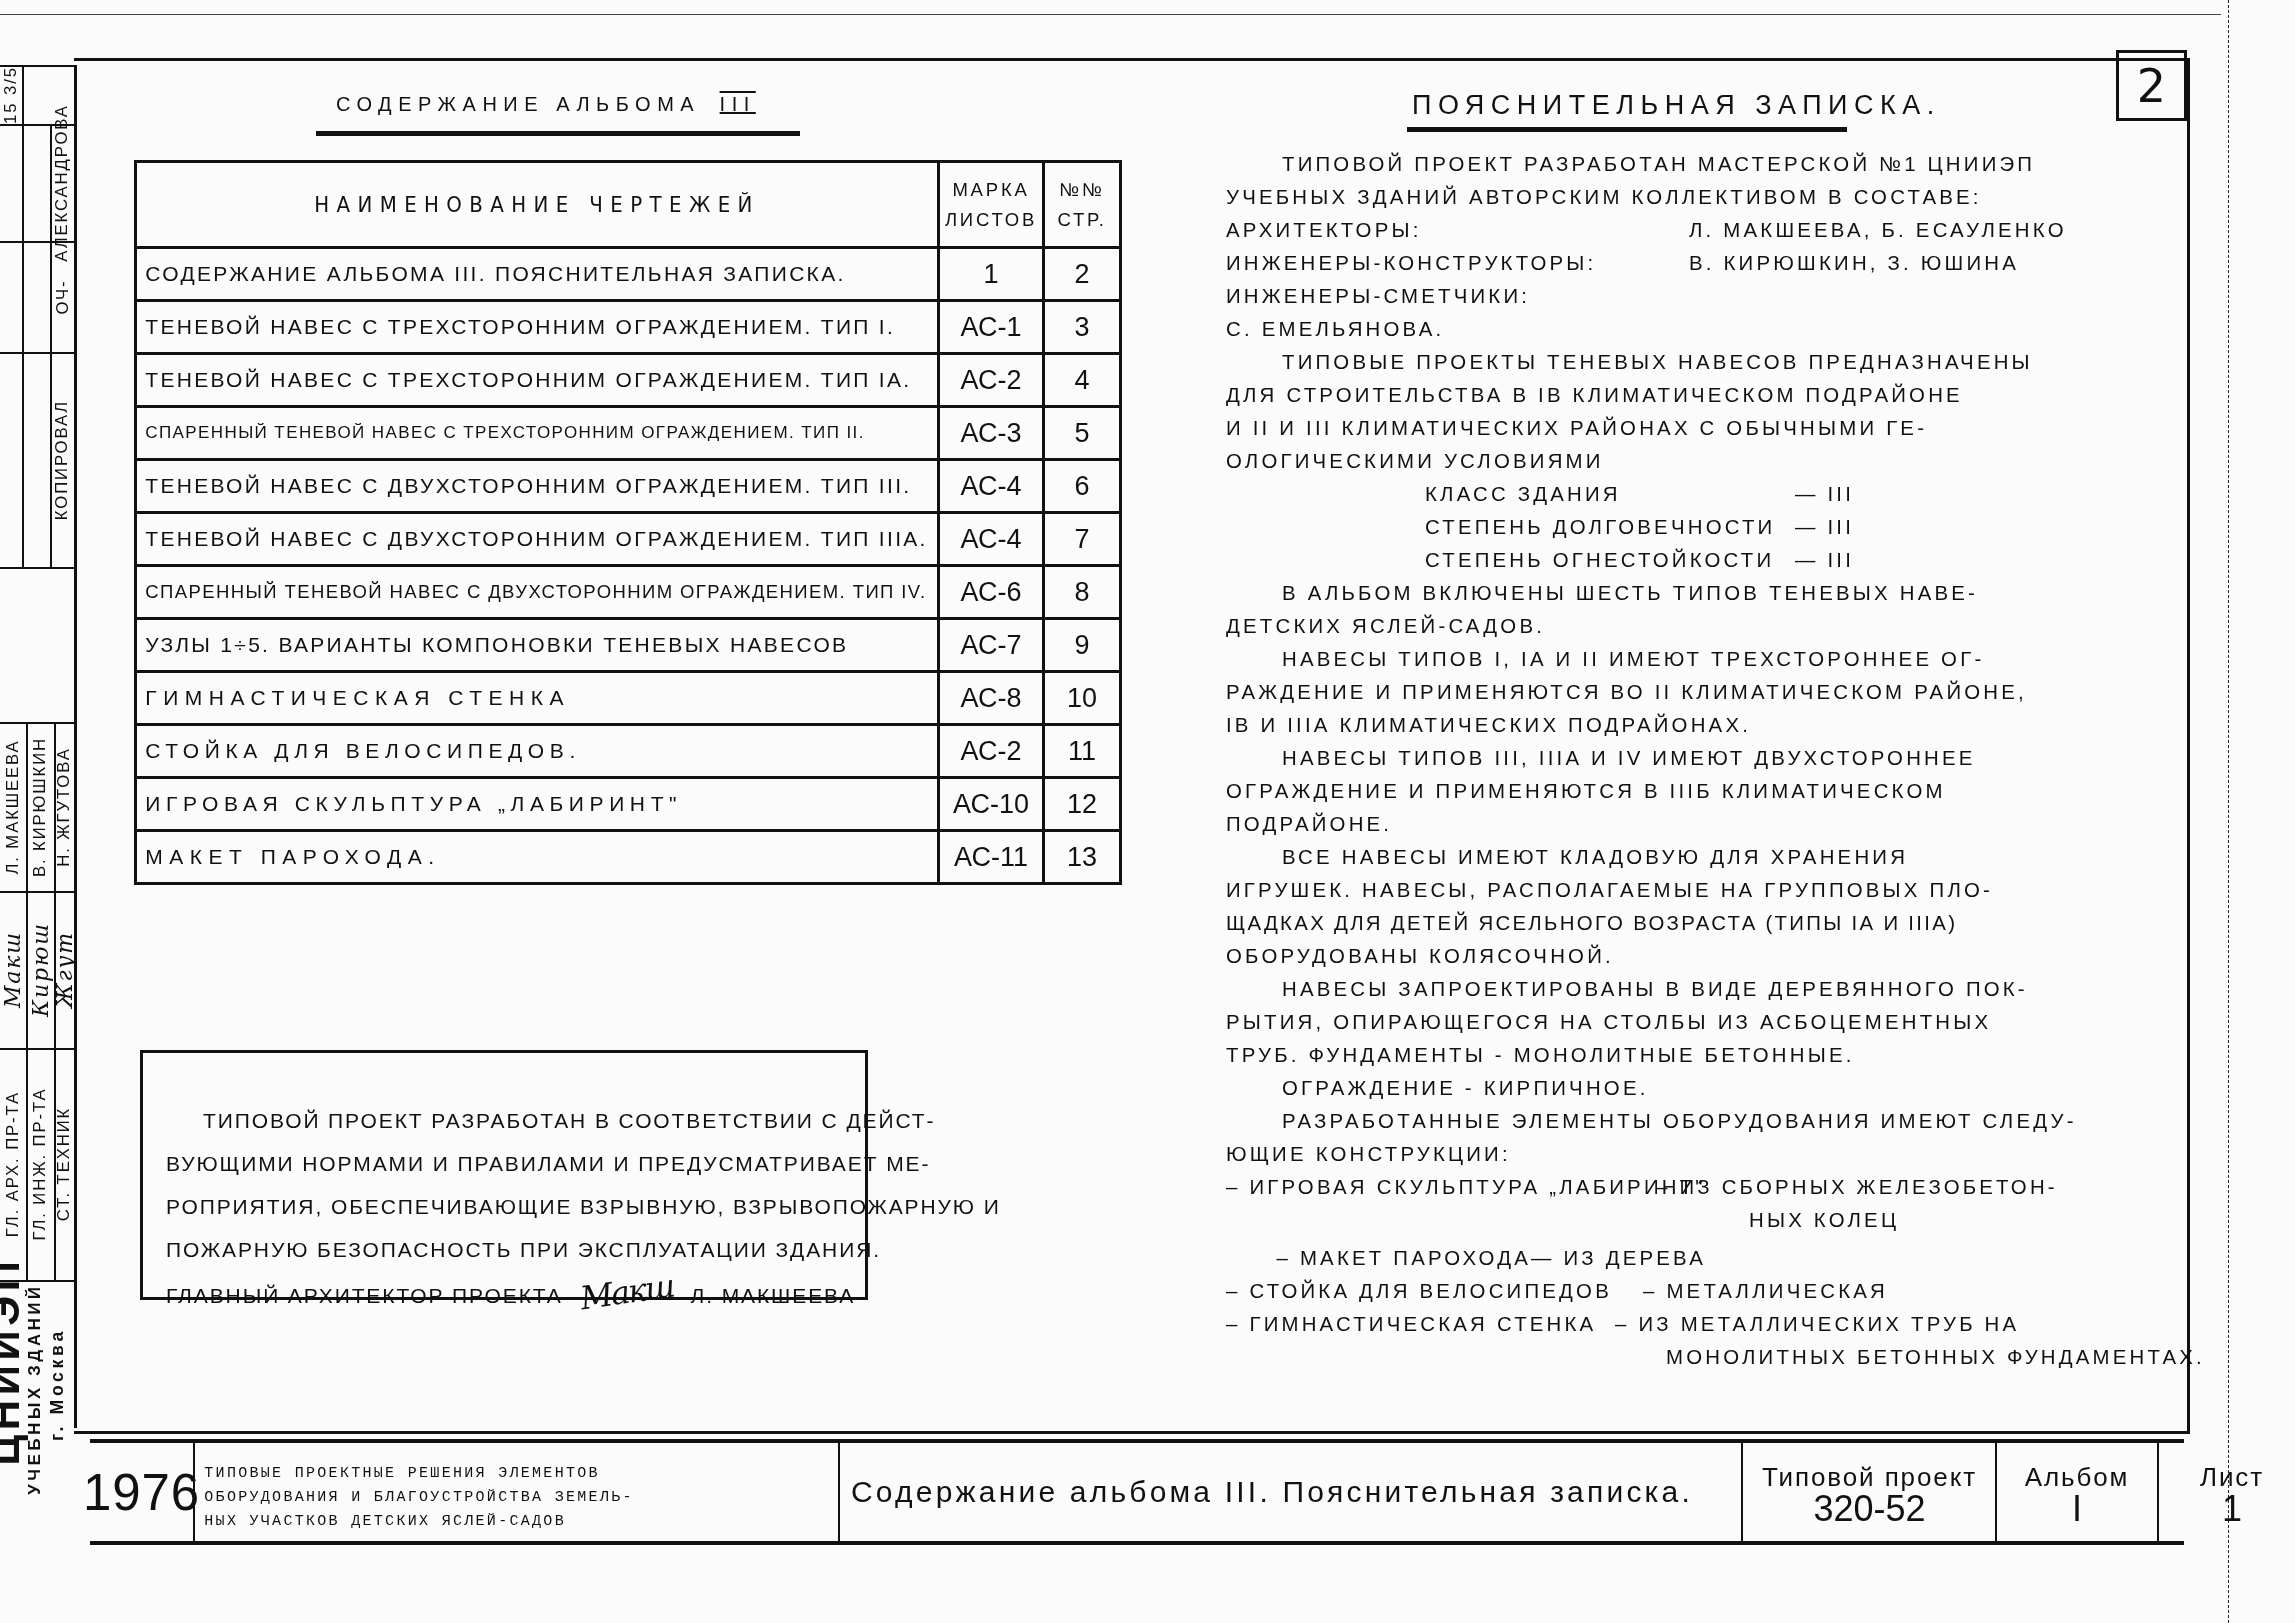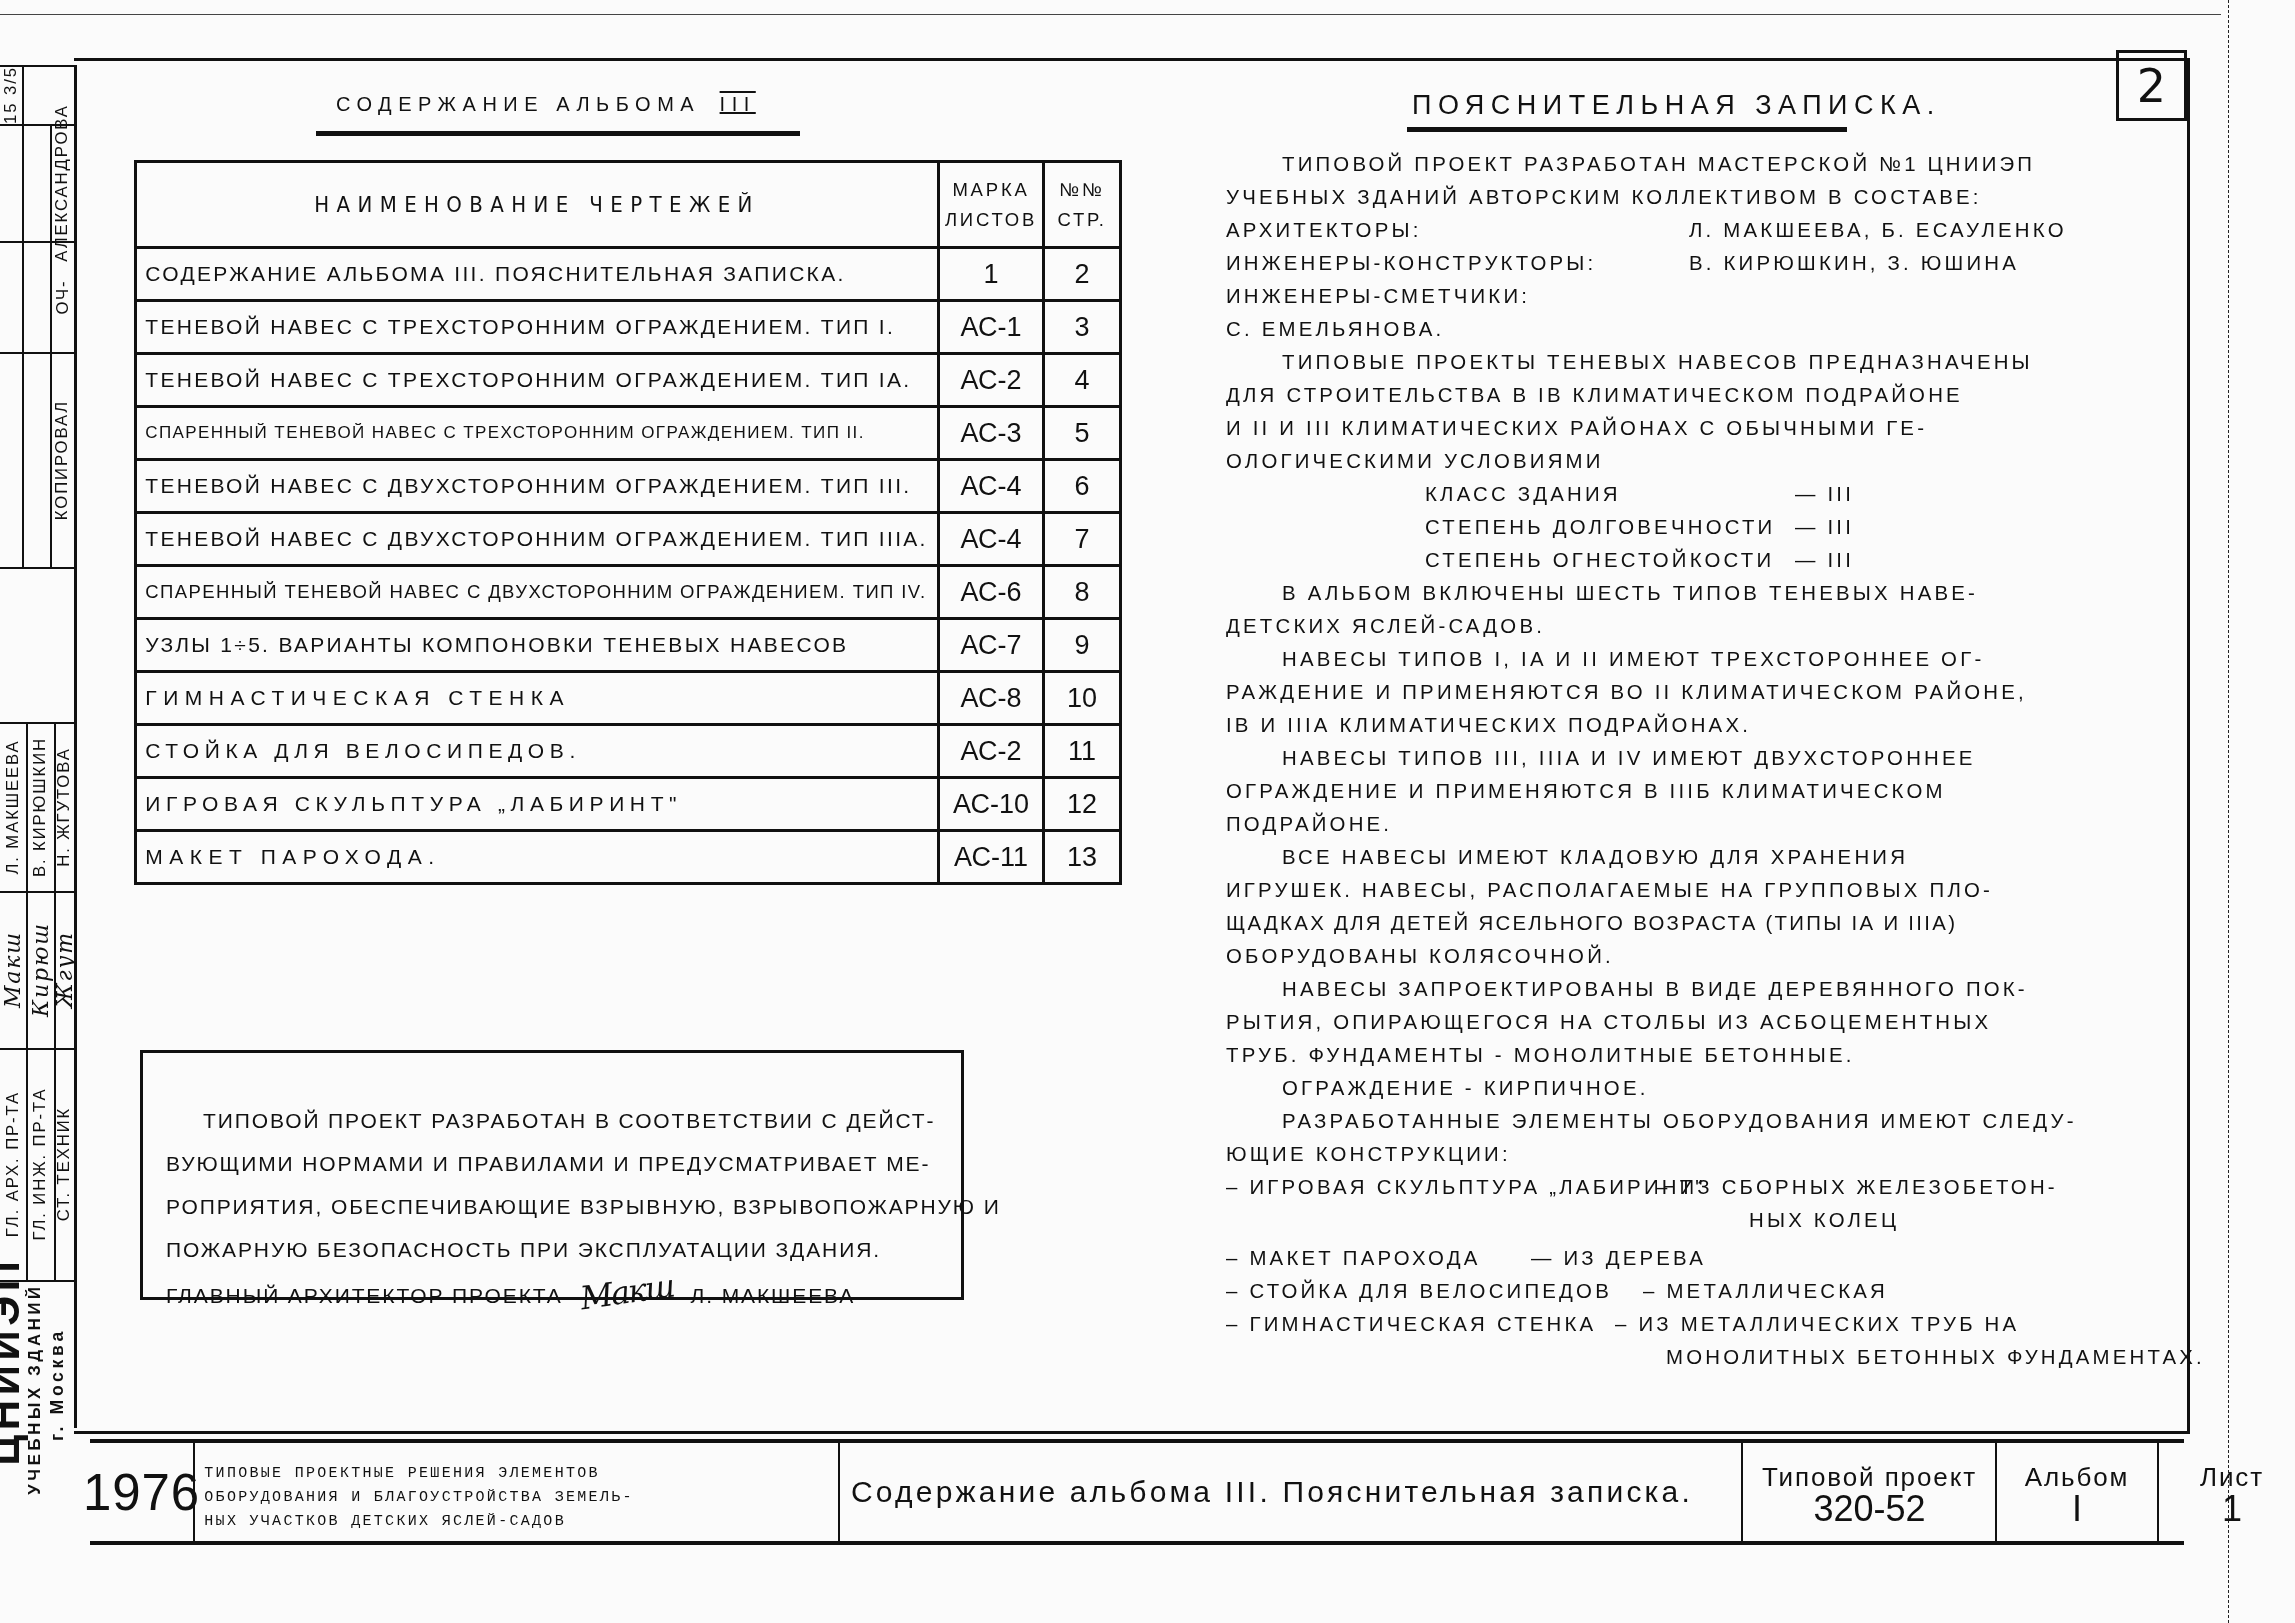--- a/index.html
+++ b/index.html
@@ -35,21 +35,21 @@
   #contents th{height:83px;font-weight:normal;}
   #contents td{height:50px;}
   .c-name{font-size:21px;letter-spacing:2.3px;text-transform:uppercase;padding-left:8.3px !important;white-space:nowrap;
           font-family:"Liberation Sans Narrow","Liberation Sans",sans-serif;}
   .c-mark{width:102px;text-align:center;font-size:27px;font-family:"Liberation Sans Narrow","Liberation Sans",sans-serif;}
   .c-page{width:74px;text-align:center;font-size:27px;font-family:"Liberation Sans Narrow","Liberation Sans",sans-serif;}
   .th-name{font-size:22px;letter-spacing:7.4px;text-transform:uppercase;text-align:center;}
   .th-small{font-size:18.5px;letter-spacing:2.8px;line-height:30px;text-transform:uppercase;}
 
   
-  #notebox{left:140px;top:1050px;width:824px;height:250px;border:3.7px solid #111;box-sizing:border-box;
+  #notebox{left:140px;top:1050px;width:728px;height:250px;border:3.7px solid #111;box-sizing:border-box;
            padding:46px 18.5px 0 23px;}
   .note-line{font-size:21px;letter-spacing:1.9px;text-transform:uppercase;line-height:43px;white-space:nowrap;
              font-family:"Liberation Sans Narrow","Liberation Sans",sans-serif;}
   .sig{display:inline-block;font-family:"DejaVu Serif",serif;font-style:italic;font-size:32px;letter-spacing:-1.9px;
        transform:rotate(-8deg);margin:0 9.3px;text-transform:none;}
 
   
   #expl{left:1226px;top:148px;width:926px;}
   .ex{font-size:20.4px;letter-spacing:3.2px;text-transform:uppercase;line-height:33px;white-space:nowrap;
       font-family:"Liberation Sans Narrow","Liberation Sans",sans-serif;}
@@ -307,21 +307,21 @@
   <div class="ex ind">Ограждение - кирпичное.</div>
 
   <div class="ex ind">Разработанные элементы оборудования имеют следу-</div>
   <div class="ex">ющие конструкции:</div>
 
   <div class="ex" style="display:flex;">
     <span style="width:430px;">– игровая скульптура „Лабиринт"</span>
     <span>– из сборных железобетон-</span>
   </div>
   <div class="ex" style="padding-left:523px;">ных колец</div>
-  <div class="ex" style="display:flex;margin-top:4.6px;">
+  <div class="ex" style="display:flex;margin-top:4.6px;text-align:right;">
     <span style="width:305px;">– макет парохода</span>
     <span>— из дерева</span>
   </div>
   <div class="ex" style="display:flex;">
     <span style="width:417px;">– стойка для велосипедов</span>
     <span>– металлическая</span>
   </div>
   <div class="ex" style="display:flex;">
     <span style="width:389px;">– гимнастическая стенка</span>
     <span>– из металлических труб на</span>

